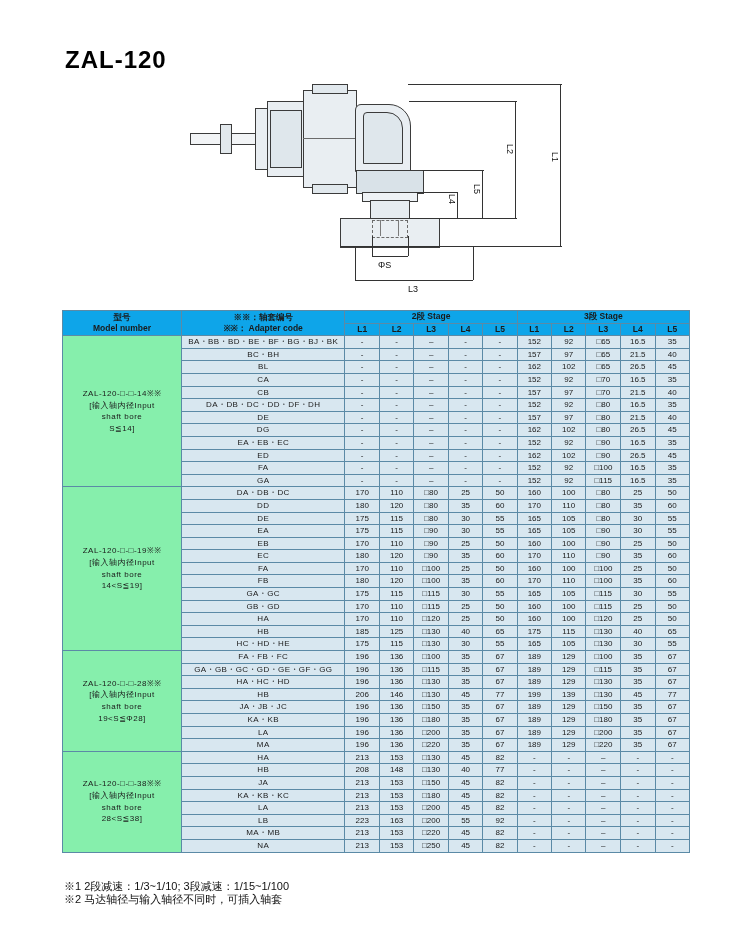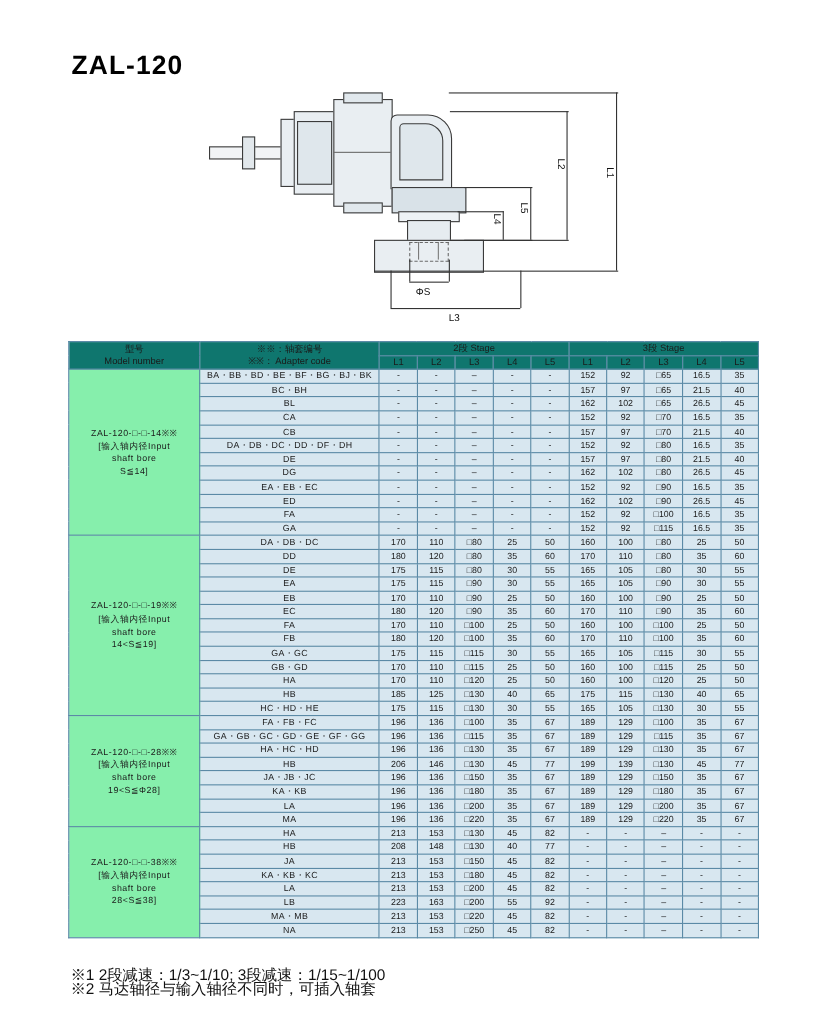--- a/index.html
+++ b/index.html
@@ -38,43 +38,43 @@
   table.spec th, table.spec td{
     border:1px solid #5b8aa6;
     text-align:center;
     padding:0;
     height:11.6px;
     line-height:11.6px;
     color:#1a1a1a;
     font-weight:normal;
   }
   table.spec thead th{
-    background:#0f766e;
+    background:#0ea5e9;
     font-size:8.5px;
-    font-weight:normal;
+    font-weight:bold;
   }
   th.hdr-model{width:120px;}
   th.hdr-adapter{width:166px;}
   td.model{
     width:120px;
     font-size:8px;
     line-height:10px;
     letter-spacing:.5px;
   }
   td.adapter{
     width:166px;
     font-size:8px;
     letter-spacing:.4px;
   }
   td.num{width:34px;font-size:8px;}
   .grp2{background:#86efac;}
   .modelline{display:block;}
 
   
-  .notes{position:absolute;left:64px;top:880px;font-size:14px;line-height:13px;color:#111;}
+  .notes{position:absolute;left:64px;top:880px;font-size:11px;line-height:13px;color:#111;}
   .notes-r{position:absolute;left:358px;top:880px;font-size:8.5px;line-height:13px;color:#111;}
 </style>
 </head>
 <body>
 
 <div class="title">ZAL-120</div>
 
 <div class="drawing">
 
   <div class="box" style="left:30px;top:53px;width:68px;height:10px;background:#f2f4f6;"></div>

